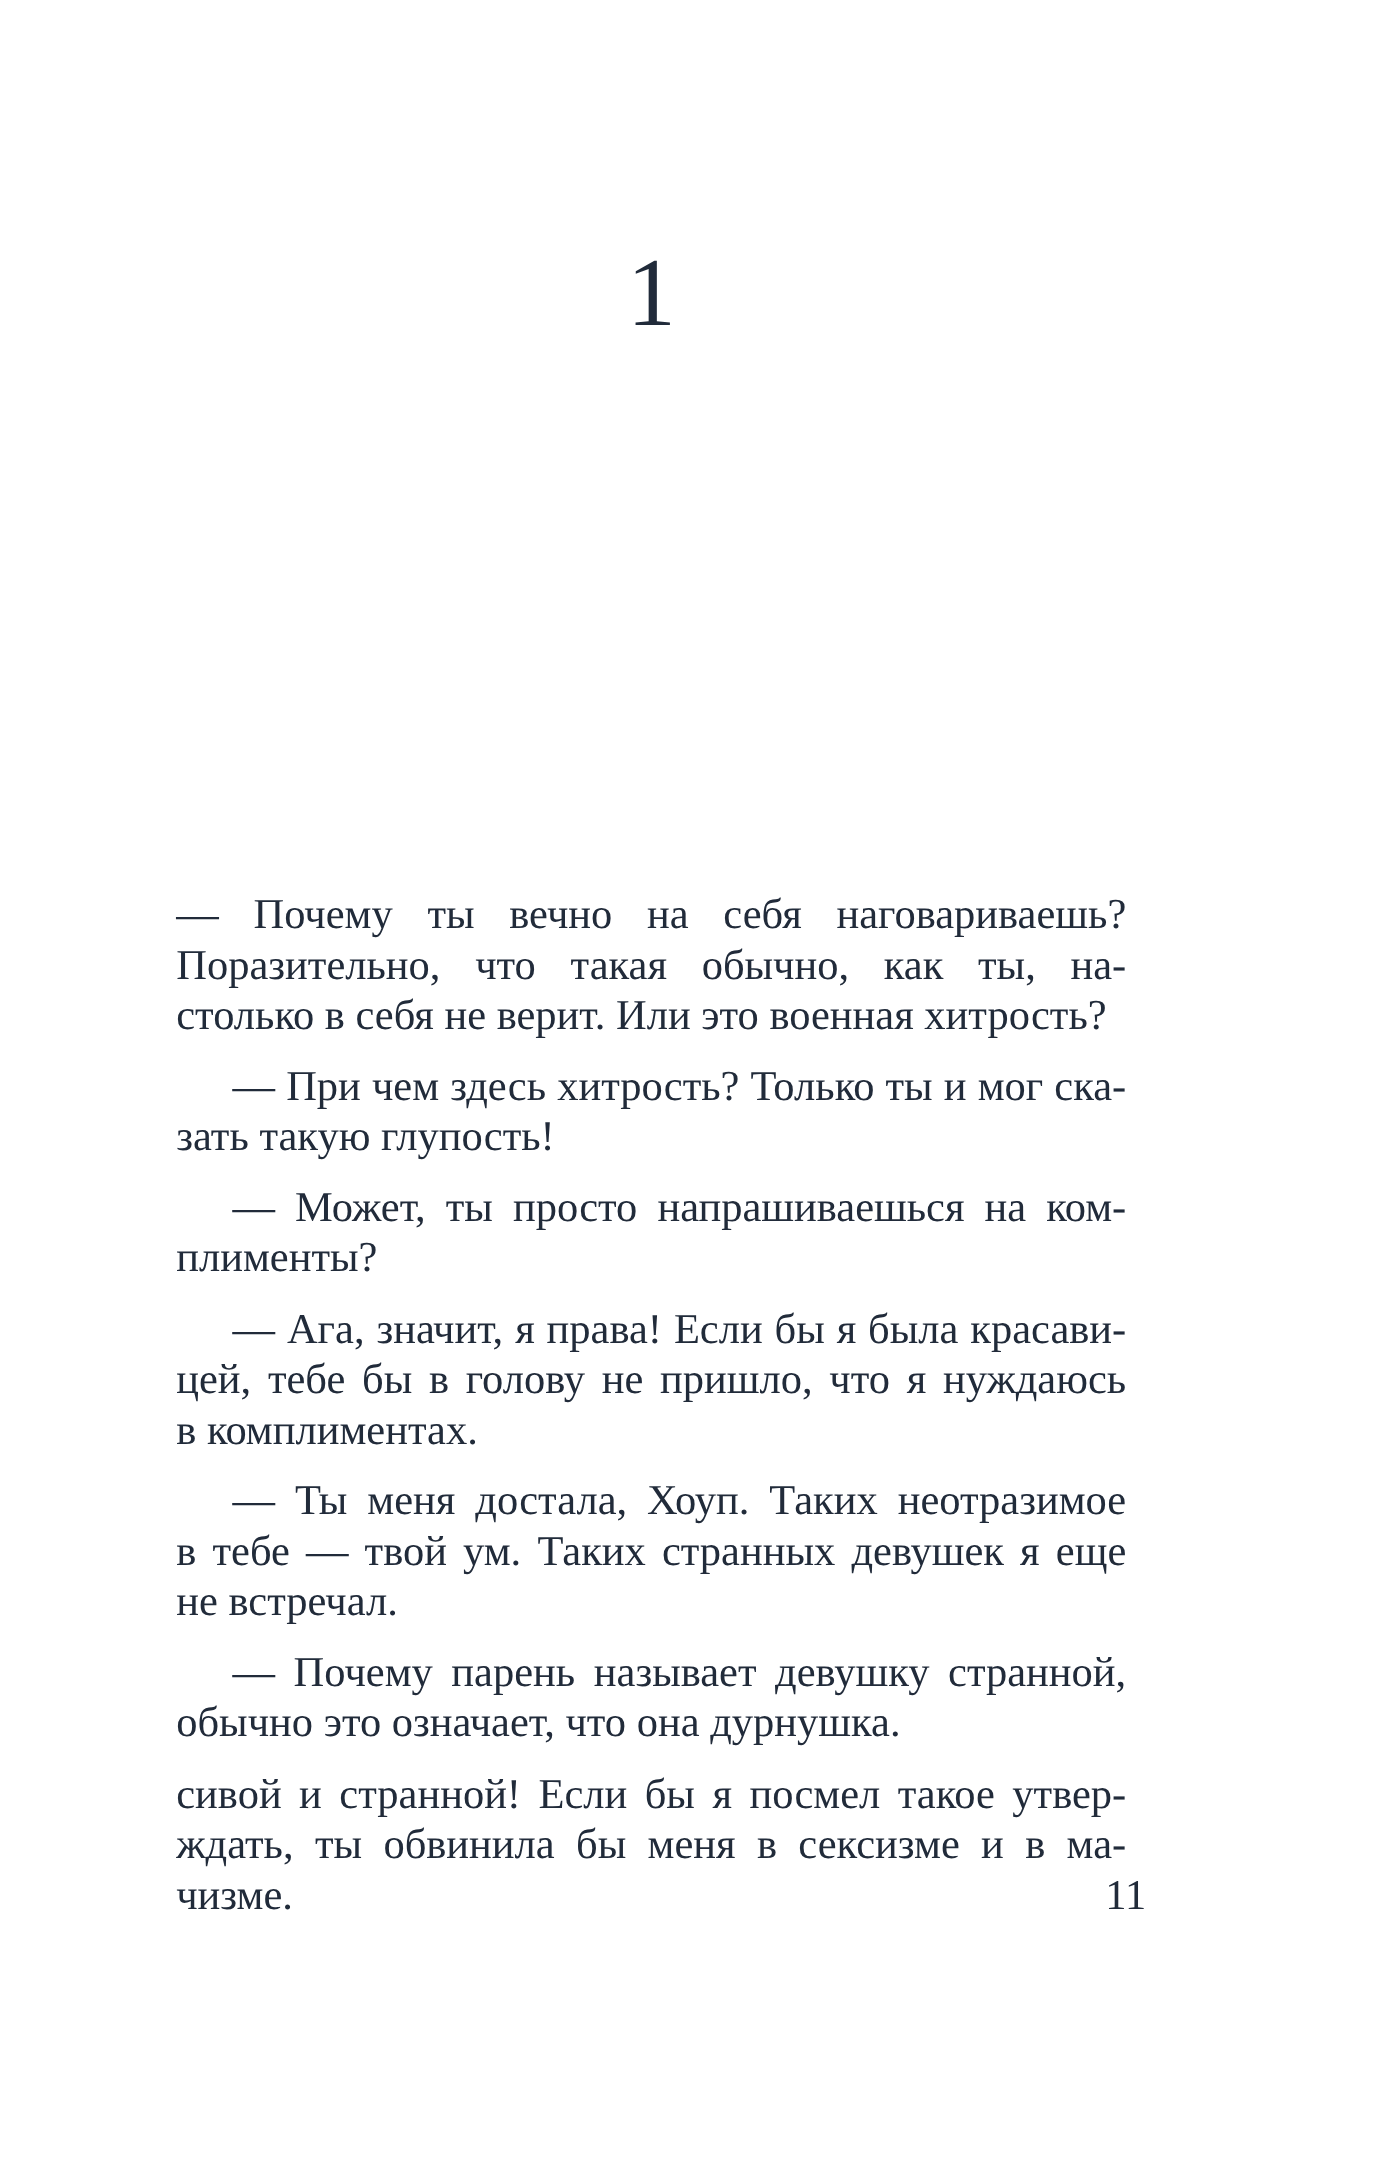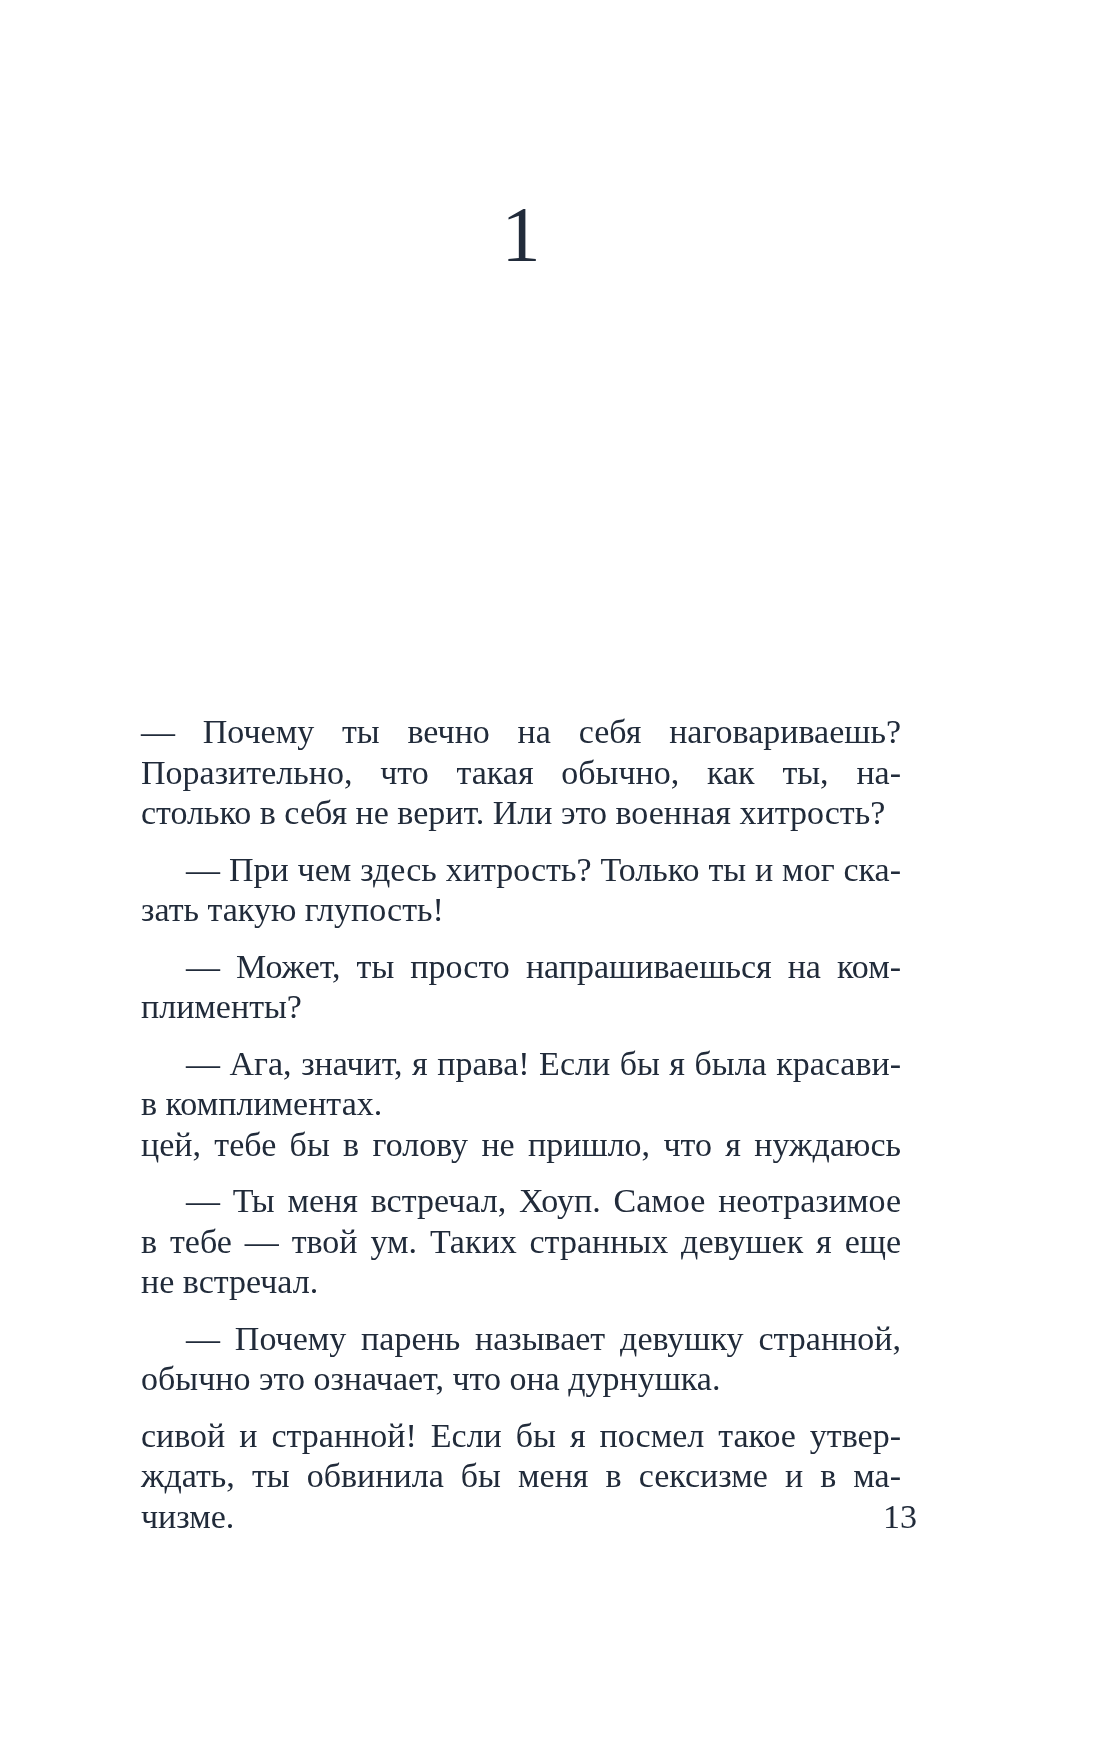--- a/index.html
+++ b/index.html
@@ -74,33 +74,33 @@
       <div class="paragraph">
         <div class="line indented">— При чем здесь хитрость? Только ты и мог ска-</div>
         <div class="line para-end">зать такую глупость!</div>
       </div>
       <div class="paragraph">
         <div class="line indented">— Может, ты просто напрашиваешься на ком-</div>
         <div class="line para-end">плименты?</div>
       </div>
       <div class="paragraph">
         <div class="line indented">— Ага, значит, я права! Если бы я была красави-</div>
+        <div class="line">цей, тебе бы в голову не пришло, что я нуждаюсь</div>
         <div class="line para-end">в комплиментах.</div>
-        <div class="line">цей, тебе бы в голову не пришло, что я нуждаюсь</div>
       </div>
       <div class="paragraph">
-        <div class="line indented">— Ты меня встречал, Хоуп. Самое неотразимое</div>
+        <div class="line indented">— Ты меня достала, Хоуп. Таких неотразимое</div>
         <div class="line">в тебе — твой ум. Таких странных девушек я еще</div>
         <div class="line para-end">не встречал.</div>
       </div>
       <div class="paragraph">
         <div class="line indented">— Почему парень называет девушку странной,</div>
         <div class="line para-end">обычно это означает, что она дурнушка.</div>
       </div>
       <div class="paragraph">
         <div class="line">сивой и странной! Если бы я посмел такое утвер-</div>
         <div class="line">ждать, ты обвинила бы меня в сексизме и в ма-</div>
         <div class="line para-end">чизме.</div>
       </div>
     </div>
 
-  <div class="page-number">13</div>
+  <div class="page-number">11</div>
 </div>
 
 </body></html>

